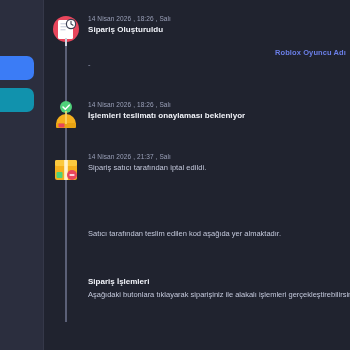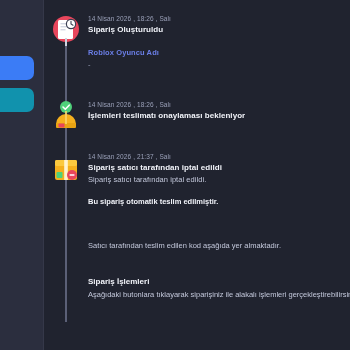--- a/index.html
+++ b/index.html
@@ -100,20 +100,21 @@
     white-space: nowrap;
   }
   .link {
     font-size: 7.5px;
     font-weight: bold;
     color: #6b7fe8;
     line-height: 12px;
     letter-spacing: .1px;
     text-decoration: none;
     display: block;
+    text-align: right;
   }
   .dash {
     font-size: 7.5px;
     color: #9aa0b8;
     line-height: 12px;
   }
   .gap { height: 11px; }
 
   
   .auto-block {
@@ -232,27 +233,25 @@
           <rect x="5" y="8" width="22" height="20" rx="2" fill="#f5b01e"></rect>
           <rect x="5" y="8" width="22" height="6" rx="1.5" fill="#fbc93f"></rect>
           <rect x="14.2" y="8" width="3.6" height="20" fill="#fff3d0"></rect>
           <rect x="6.5" y="20" width="6" height="6" rx="1" fill="#4fd17a"></rect>
           <circle cx="22" cy="23" r="5" fill="#e8465c"></circle>
           <rect x="19.4" y="22.3" width="5.2" height="1.5" rx="0.7" fill="#ffffff"></rect>
         </svg>
       </div>
       <div class="ev-body">
         <div class="date">14 Nisan 2026 , 21:37 , Salı</div>
-        <div class="title">Sipariş satıcı tarafından iptal edildi</div>
         <div class="desc">Sipariş satıcı tarafından iptal edildi.</div>
       </div>
     </div>
 
     <div class="auto-block">
-      <div class="strong-line">Bu sipariş otomatik teslim edilmiştir.</div>
       <div class="sub-line">Satıcı tarafından teslim edilen kod aşağıda yer almaktadır.</div>
     </div>
 
 
     <div class="footer">
       <div class="footer-title">Sipariş İşlemleri</div>
       <div class="footer-desc">Aşağıdaki butonlara tıklayarak siparişiniz ile alakalı işlemleri gerçekleştirebilirsiniz.</div>
     </div>
 
   </div>

